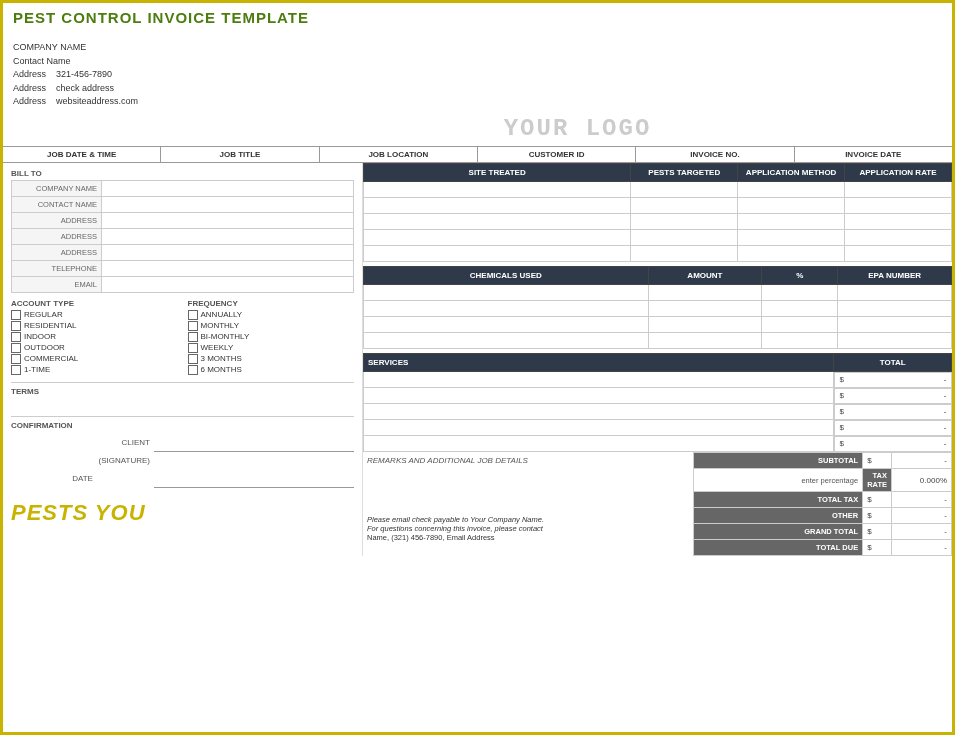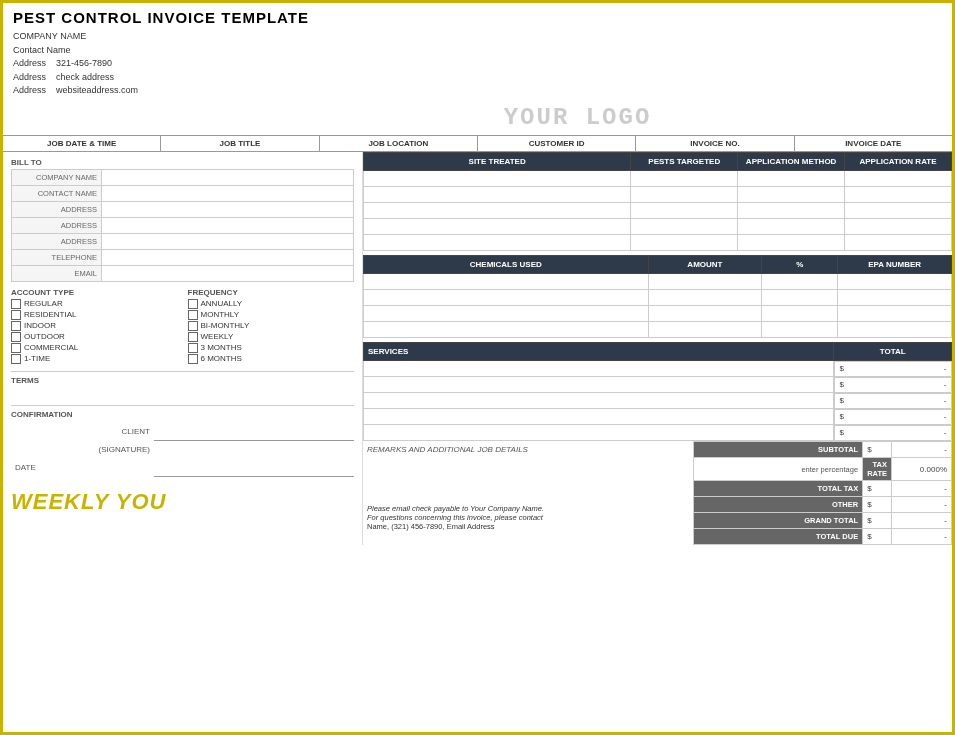--- a/index.html
+++ b/index.html
@@ -16,23 +16,23 @@
       border: 3px solid #c8b400;
       padding: 0;
       background: #fff;
     }
     .header-top {
       padding: 6px 10px 2px 10px;
     }
     .page-title {
       font-size: 15px;
       font-weight: bold;
-      color: #000000;
+      color: #4d7c0f;
       letter-spacing: 1px;
-      margin-bottom: 4px;
+      margin-bottom: 15px;
     }
     .company-info {
       font-size: 9px;
       color: #333;
       line-height: 1.5;
     }
     .company-info table {
       border-collapse: collapse;
     }
     .company-info td {
@@ -467,28 +467,28 @@
           <tbody>
               <tr>
             <td style="text-align:right; font-size:8px; color:#555; text-transform:uppercase;">CLIENT</td>
             <td class="line-cell"></td>
           </tr>
           <tr>
             <td style="text-align:right; font-size:8px; color:#555;">(SIGNATURE)</td>
             <td></td>
           </tr>
           <tr>
-            <td style="text-align:left; font-size:8px; color:#555; text-transform:uppercase;">DATE</td>
+            <td style="text-align:center; font-size:8px; color:#555; text-transform:uppercase;">DATE</td>
             <td class="line-cell"></td>
           </tr>
         </tbody>
           </table>
       </div>
 
-      <div class="thank-you">WEEKLY YOU</div>
+      <div class="thank-you">PESTS YOU</div>
     </div>
 
     <div class="right-col">
 
       <table class="right-table">
         <thead>
           <tr>
             <th class="wide-col">SITE TREATED</th>
             <th class="narrow-col">PESTS TARGETED</th>
             <th class="narrow-col">APPLICATION METHOD</th>

